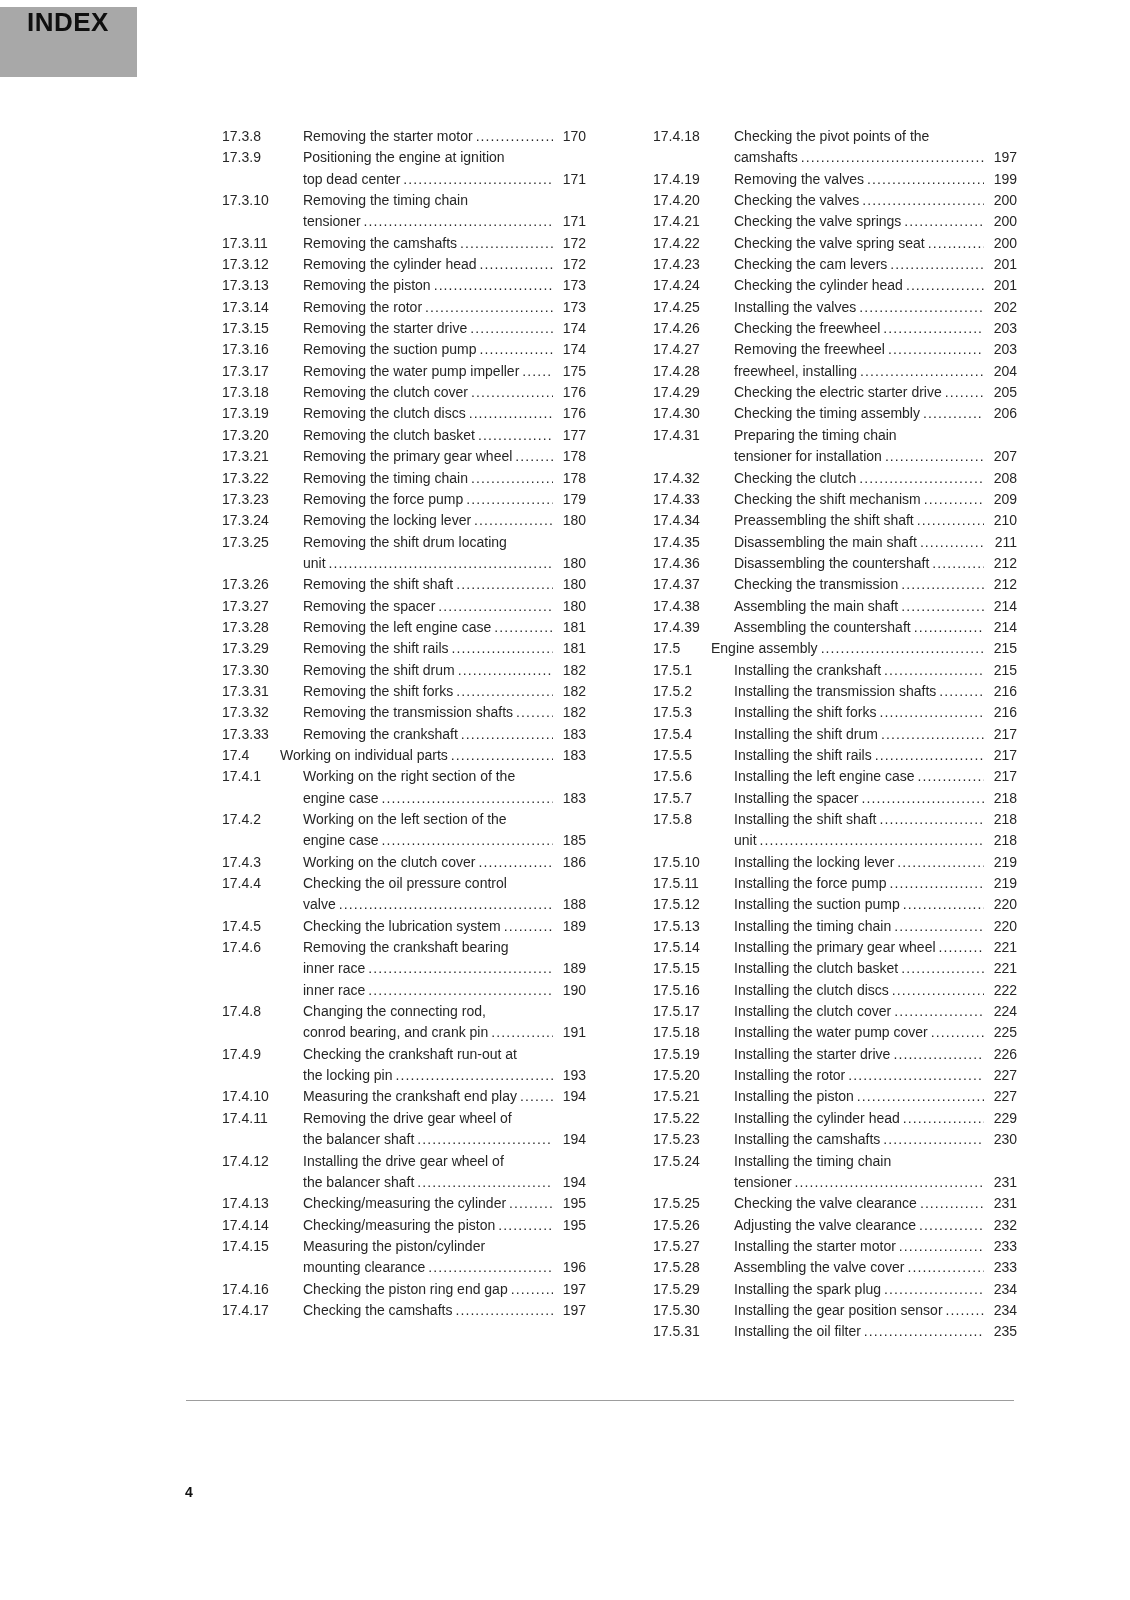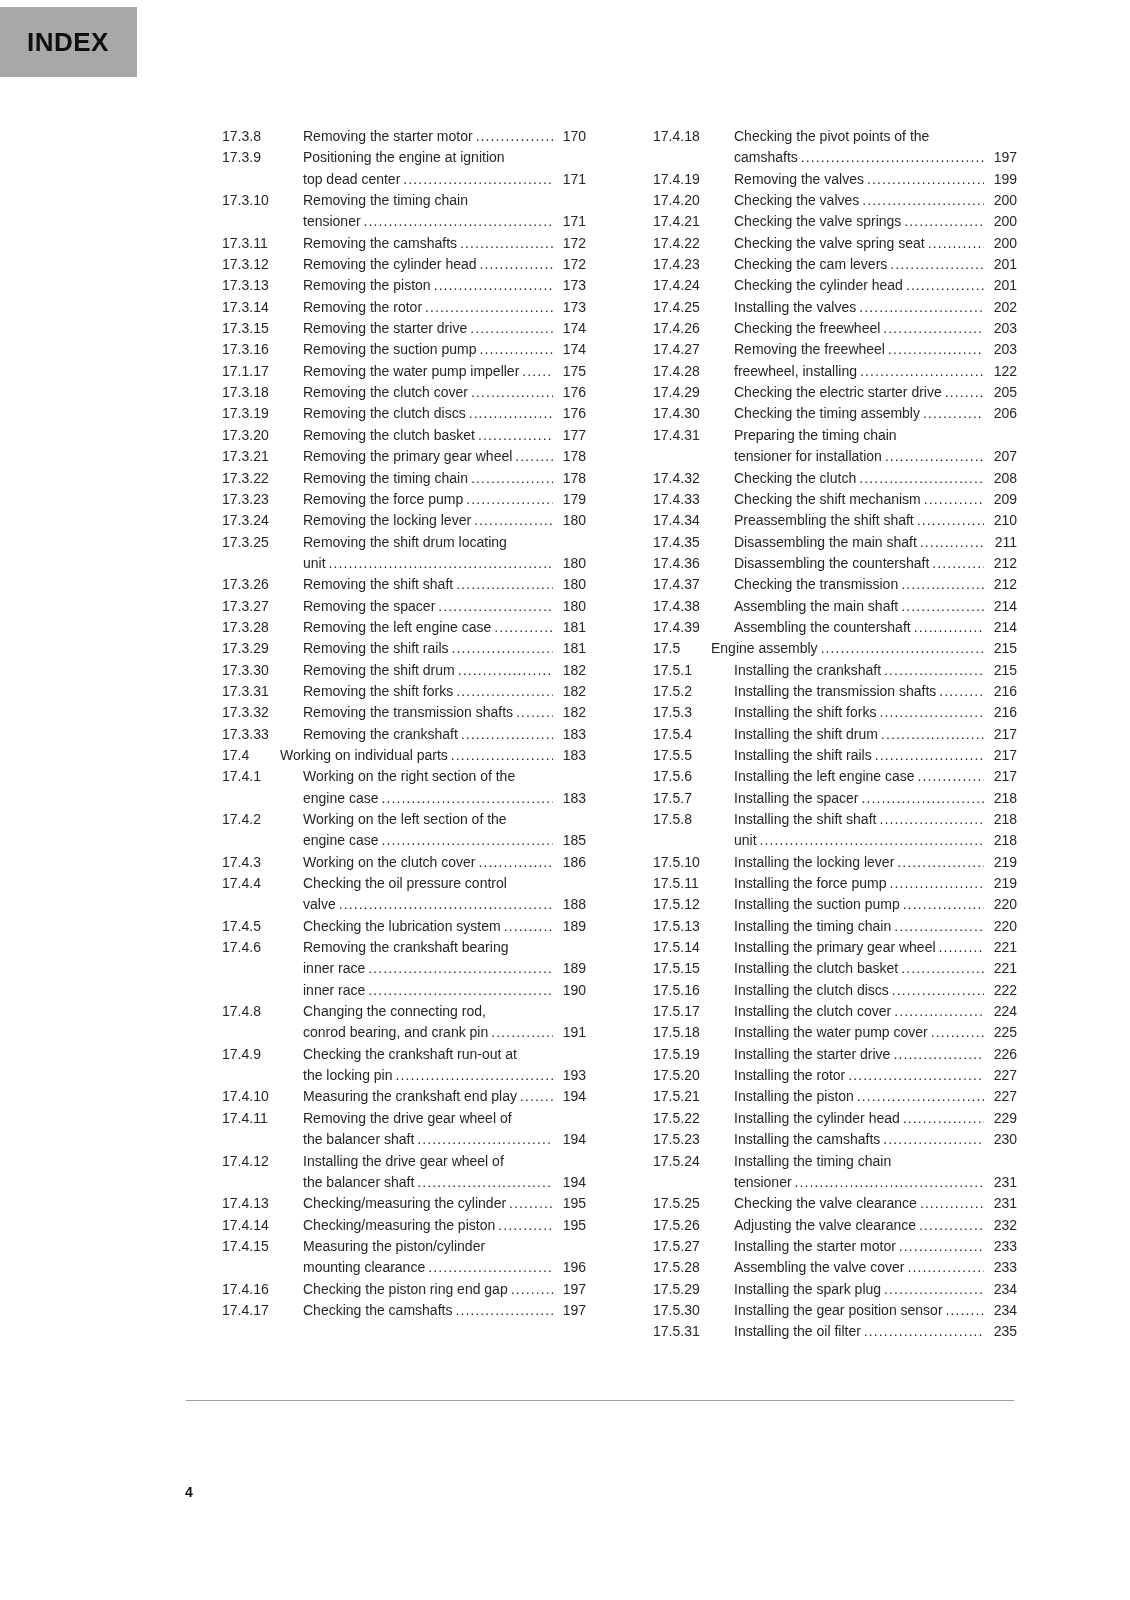--- a/index.html
+++ b/index.html
@@ -2,21 +2,21 @@
 <html style="--header_band: #a8a8a8; --rule: #9d9d9d;"><head>
 <meta charset="utf-8">
 <style>
   html,body{margin:0;padding:0;background:#ffffff;}
   .page{
     position:relative;width:1130px;height:1600px;background:#fff;overflow:hidden;
     font-family:"Liberation Sans","DejaVu Sans",sans-serif;color:#262626;
   }
   .header-band{
     position:absolute;top:7px;left:0;width:137px;height:70px;
-    background:var(--header_band,#a8a8a8);display:flex;align-items:center;
+    background:var(--header_band,#a8a8a8);display:flex;
   }
   .header-band h1{
     margin:0;padding-left:27px;font-size:26px;font-weight:700;
     color:#0f0f0f;letter-spacing:.5px;
   }
   .col{position:absolute;top:126px;width:364px;font-size:14px;}
   #col-left{left:222px;}
   #col-right{left:653px;}
   .entry{margin:0;}
   .line{display:flex;align-items:baseline;line-height:21.35px;}
@@ -126,21 +126,21 @@
       <div class="entry">
         <div class="line">
           <span class="num">17.3.16</span>
           <span class="label">Removing the suction pump</span>
           <span class="dots"></span>
           <span class="pg">174</span>
         </div>
       </div>
       <div class="entry">
         <div class="line">
-          <span class="num">17.1.17</span>
+          <span class="num">17.3.17</span>
           <span class="label">Removing the water pump impeller</span>
           <span class="dots"></span>
           <span class="pg">175</span>
         </div>
       </div>
       <div class="entry">
         <div class="line">
           <span class="num">17.3.18</span>
           <span class="label">Removing the clutch cover</span>
           <span class="dots"></span>
@@ -535,21 +535,21 @@
           <span class="label">Removing the freewheel</span>
           <span class="dots"></span>
           <span class="pg">203</span>
         </div>
       </div>
       <div class="entry">
         <div class="line">
           <span class="num">17.4.28</span>
           <span class="label">freewheel, installing</span>
           <span class="dots"></span>
-          <span class="pg">122</span>
+          <span class="pg">204</span>
         </div>
       </div>
       <div class="entry">
         <div class="line">
           <span class="num">17.4.29</span>
           <span class="label">Checking the electric starter drive</span>
           <span class="dots"></span>
           <span class="pg">205</span>
         </div>
       </div>

